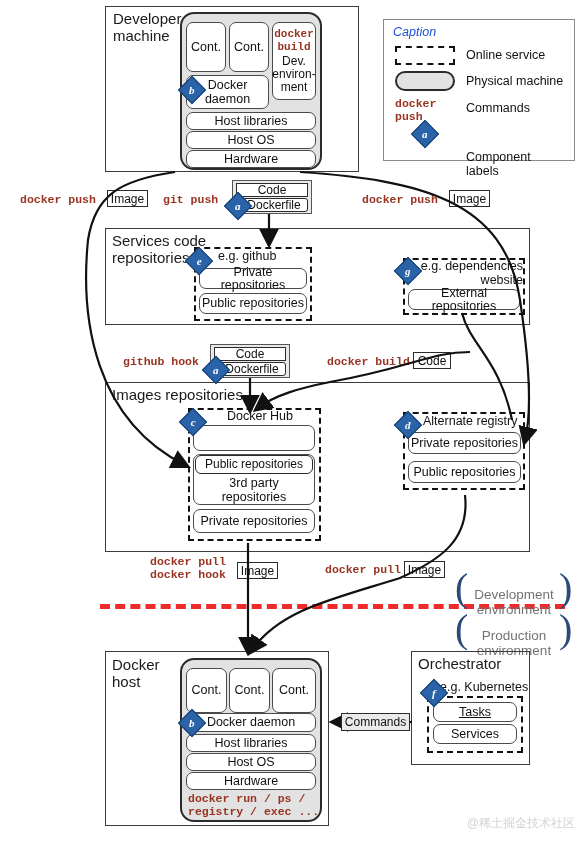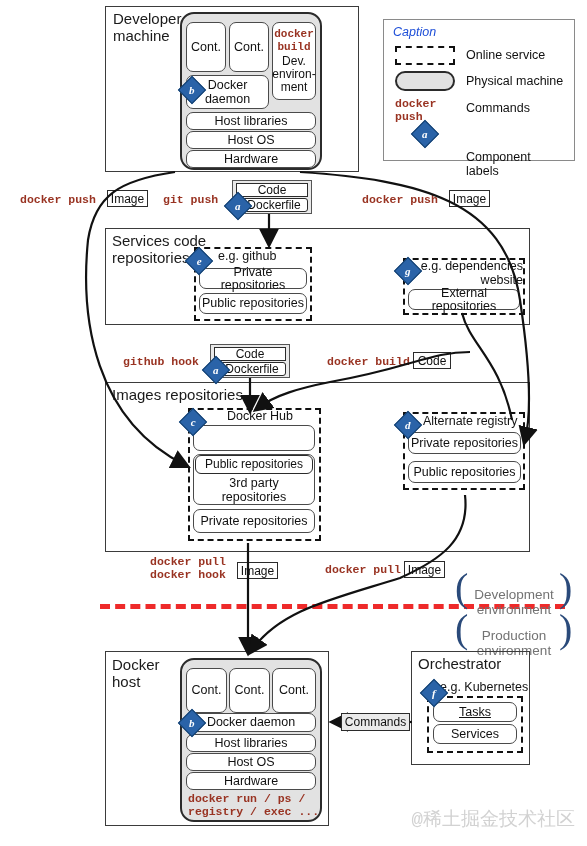--- a/index.html
+++ b/index.html
@@ -132,22 +132,22 @@
     position:absolute;
     font-size:13.5px; line-height:15px; color:#737373;
     text-align:center; white-space:pre-line;margin-top:13px;
   }
   .brk { position:absolute; color:#2a4a7a; font-size:40px; line-height:40px;
          font-family:"Liberation Serif", serif; }
 
   
   #wm {
     position:absolute; right:12px; bottom:14px;
-    font-size:19px; color:#d2d2d2;
-    font-family:Liberation Mono, monospace;
+    font-size:12px; color:#d2d2d2;
+    font-family:Liberation Sans, sans-serif;
   }
   svg#wires { position:absolute; left:0; top:0; width:587px; height:846px;
               pointer-events:none; z-index:5; }
 </style>
 </head>
 <body>
 
 <div id="stage">
 
   <svg id="wires" viewBox="0 0 587 846">

